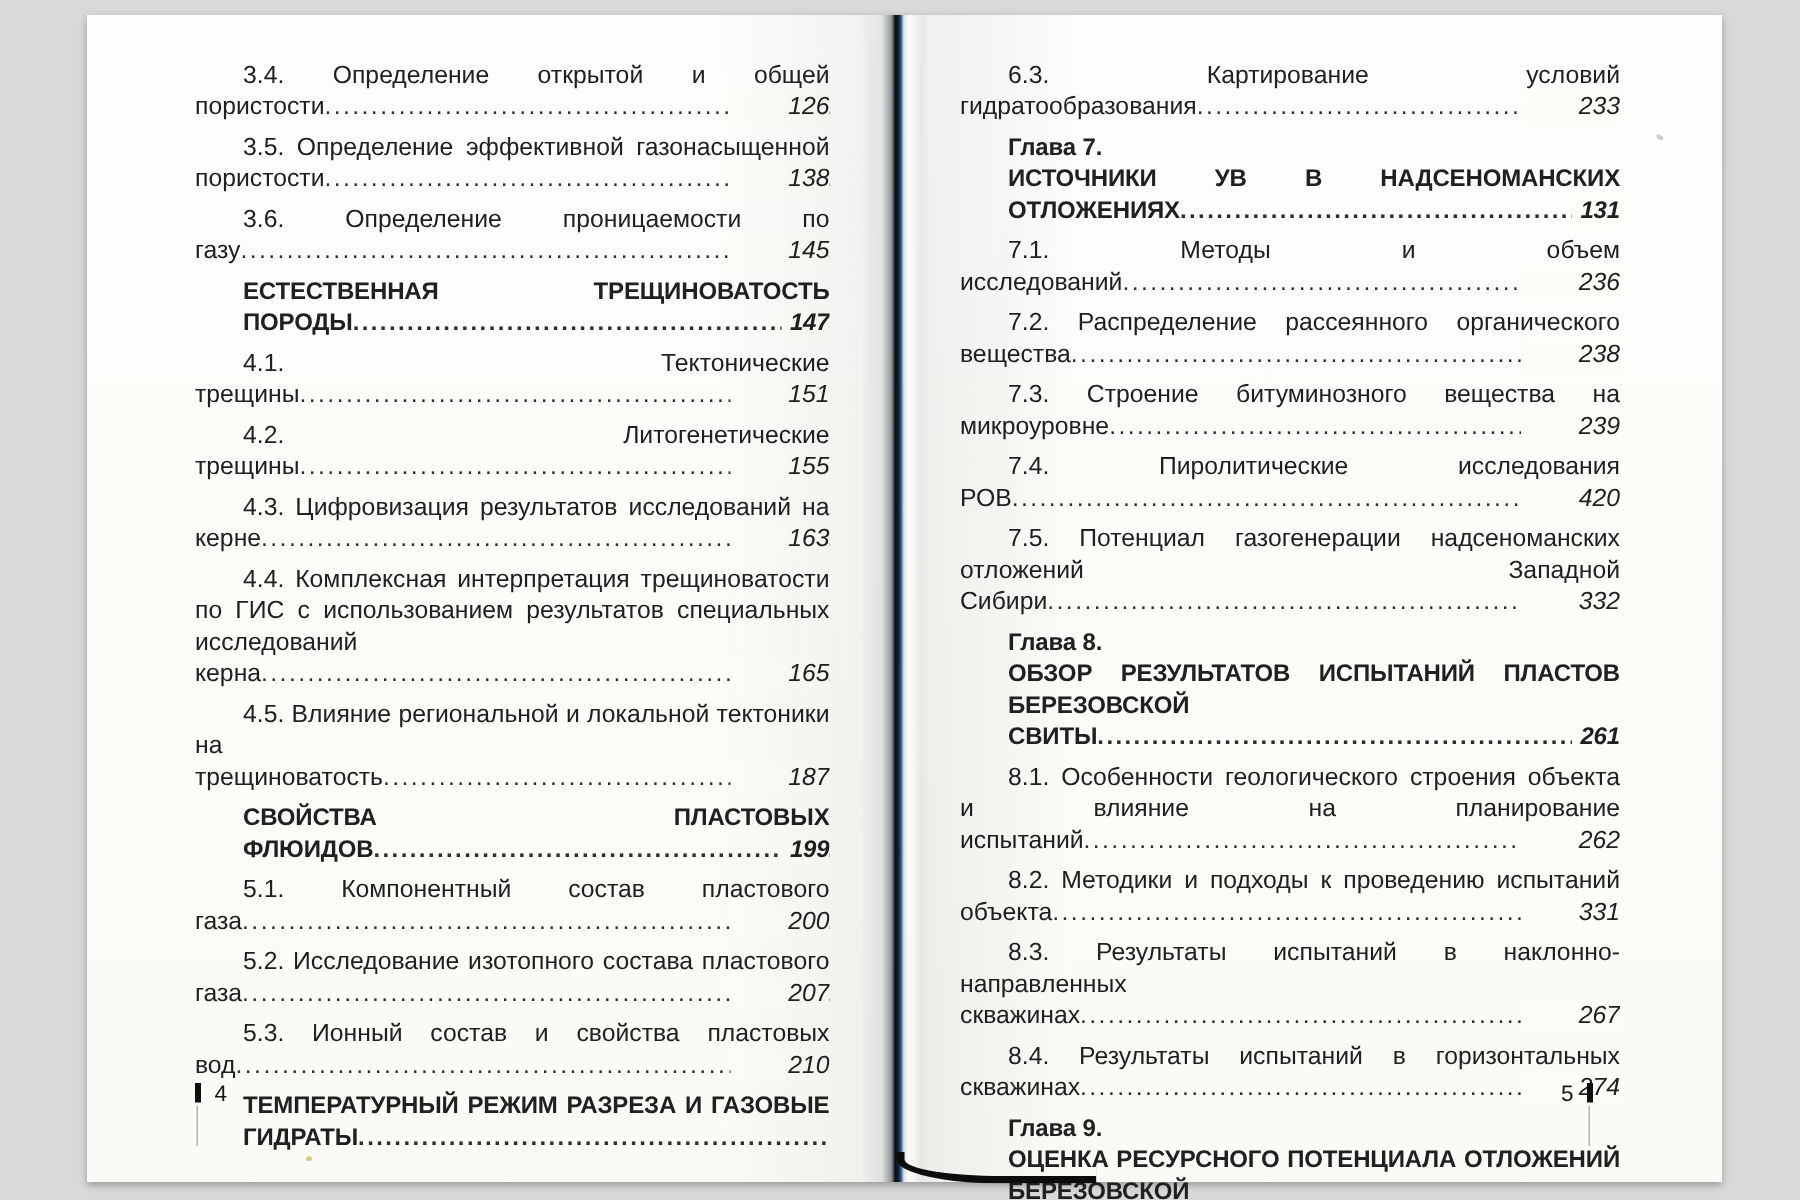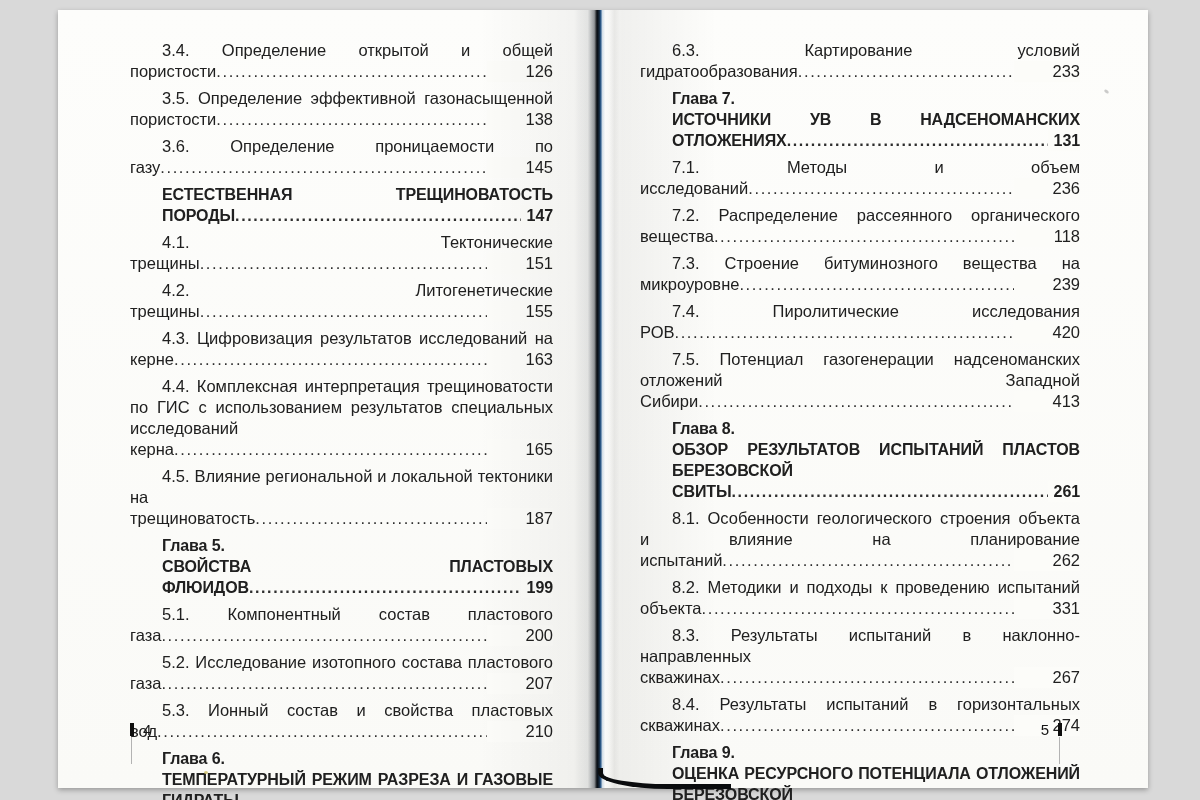--- a/index.html
+++ b/index.html
@@ -40,21 +40,21 @@
   }
   .ch-label{line-height:21px;}
   .ch-title{position:relative;}
   
   .t::after{
     content:"....................................................................................................................................................................";
     white-space:nowrap;letter-spacing:1.6px;color:#2e2e2e;
   }
   .pg{
     position:absolute;right:0;bottom:0;line-height:21px;
-    background:#fcfcf9;padding-left:6px;
+    background:#fcfcf9;padding-left:6px;font-style:italic;
   }
 
   .footer{position:absolute;bottom:50px;font-size:15px;color:#161616;}
   .left-footer{left:72px;}
   .right-footer{right:86px;}
   .tick{display:inline-block;width:4px;height:13px;background:#0e0e0e;vertical-align:-1px;}
   .left-footer  .tick{margin-right:9px;}
   .right-footer .tick{margin-left:9px;}
   .hair{position:absolute;width:1px;height:27px;background:#b3b3b3;top:16px;}
   .left-footer  .hair{left:1px;}
@@ -98,53 +98,51 @@
         <div class="entry chapter">
     <div class="ch-title"><span class="t">ЕСТЕСТВЕННАЯ ТРЕЩИНОВАТОСТЬ ПОРОДЫ</span></div>
     <span class="pg">147</span>
   </div>
         <div class="entry item"><span class="t">4.1. Тектонические трещины</span><span class="pg">151</span></div>
         <div class="entry item"><span class="t">4.2. Литогенетические трещины</span><span class="pg">155</span></div>
         <div class="entry item"><span class="t">4.3. Цифровизация результатов исследований на керне</span><span class="pg">163</span></div>
         <div class="entry item"><span class="t">4.4. Комплексная интерпретация трещиноватости по ГИС с использованием результатов специальных исследований керна</span><span class="pg">165</span></div>
         <div class="entry item"><span class="t">4.5. Влияние региональной и локальной тектоники на трещиноватость</span><span class="pg">187</span></div>
         <div class="entry chapter">
-    <div class="ch-label">Глава 5.</div>
     <div class="ch-title"><span class="t">СВОЙСТВА ПЛАСТОВЫХ ФЛЮИДОВ</span></div>
     <span class="pg">199</span>
   </div>
         <div class="entry item"><span class="t">5.1. Компонентный состав пластового газа</span><span class="pg">200</span></div>
         <div class="entry item"><span class="t">5.2. Исследование изотопного состава пластового газа</span><span class="pg">207</span></div>
         <div class="entry item"><span class="t">5.3. Ионный состав и свойства пластовых вод</span><span class="pg">210</span></div>
         <div class="entry chapter">
-    <div class="ch-label">Глава 6.</div>
     <div class="ch-title"><span class="t">ТЕМПЕРАТУРНЫЙ РЕЖИМ РАЗРЕЗА И ГАЗОВЫЕ ГИДРАТЫ</span></div>
 
   </div>
       </div>
     <div class="footer left-footer">
       <span class="tick"></span><span class="pnum">4</span>
       <span class="hair"></span>
     </div>
     <div class="speck1"></div>
   </div>
 
   <div class="page right">
     <div class="col" id="right-col">
         <div class="entry item"><span class="t">6.3. Картирование условий гидратообразования</span><span class="pg">233</span></div>
         <div class="entry chapter">
     <div class="ch-label">Глава 7.</div>
     <div class="ch-title"><span class="t">ИСТОЧНИКИ УВ В НАДСЕНОМАНСКИХ ОТЛОЖЕНИЯХ</span></div>
     <span class="pg">131</span>
   </div>
         <div class="entry item"><span class="t">7.1. Методы и объем исследований</span><span class="pg">236</span></div>
-        <div class="entry item"><span class="t">7.2. Распределение рассеянного органического вещества</span><span class="pg">118</span></div>
+        <div class="entry item"><span class="t">7.2. Распределение рассеянного органического вещества</span><span class="pg">238</span></div>
         <div class="entry item"><span class="t">7.3. Строение битуминозного вещества на микроуровне</span><span class="pg">239</span></div>
         <div class="entry item"><span class="t">7.4. Пиролитические исследования РОВ</span><span class="pg">420</span></div>
-        <div class="entry item"><span class="t">7.5. Потенциал газогенерации надсеноманских отложений Западной Сибири</span><span class="pg">413</span></div>
+        <div class="entry item"><span class="t">7.5. Потенциал газогенерации надсеноманских отложений Западной Сибири</span><span class="pg">332</span></div>
         <div class="entry chapter">
     <div class="ch-label">Глава 8.</div>
     <div class="ch-title"><span class="t">ОБЗОР РЕЗУЛЬТАТОВ ИСПЫТАНИЙ ПЛАСТОВ БЕРЕЗОВСКОЙ СВИТЫ</span></div>
     <span class="pg">261</span>
   </div>
         <div class="entry item"><span class="t">8.1. Особенности геологического строения объекта и влияние на планирование испытаний</span><span class="pg">262</span></div>
         <div class="entry item"><span class="t">8.2. Методики и подходы к проведению испытаний объекта</span><span class="pg">331</span></div>
         <div class="entry item"><span class="t">8.3. Результаты испытаний в наклонно-направленных скважинах</span><span class="pg">267</span></div>
         <div class="entry item"><span class="t">8.4. Результаты испытаний в горизонтальных скважинах</span><span class="pg">274</span></div>
         <div class="entry chapter">

